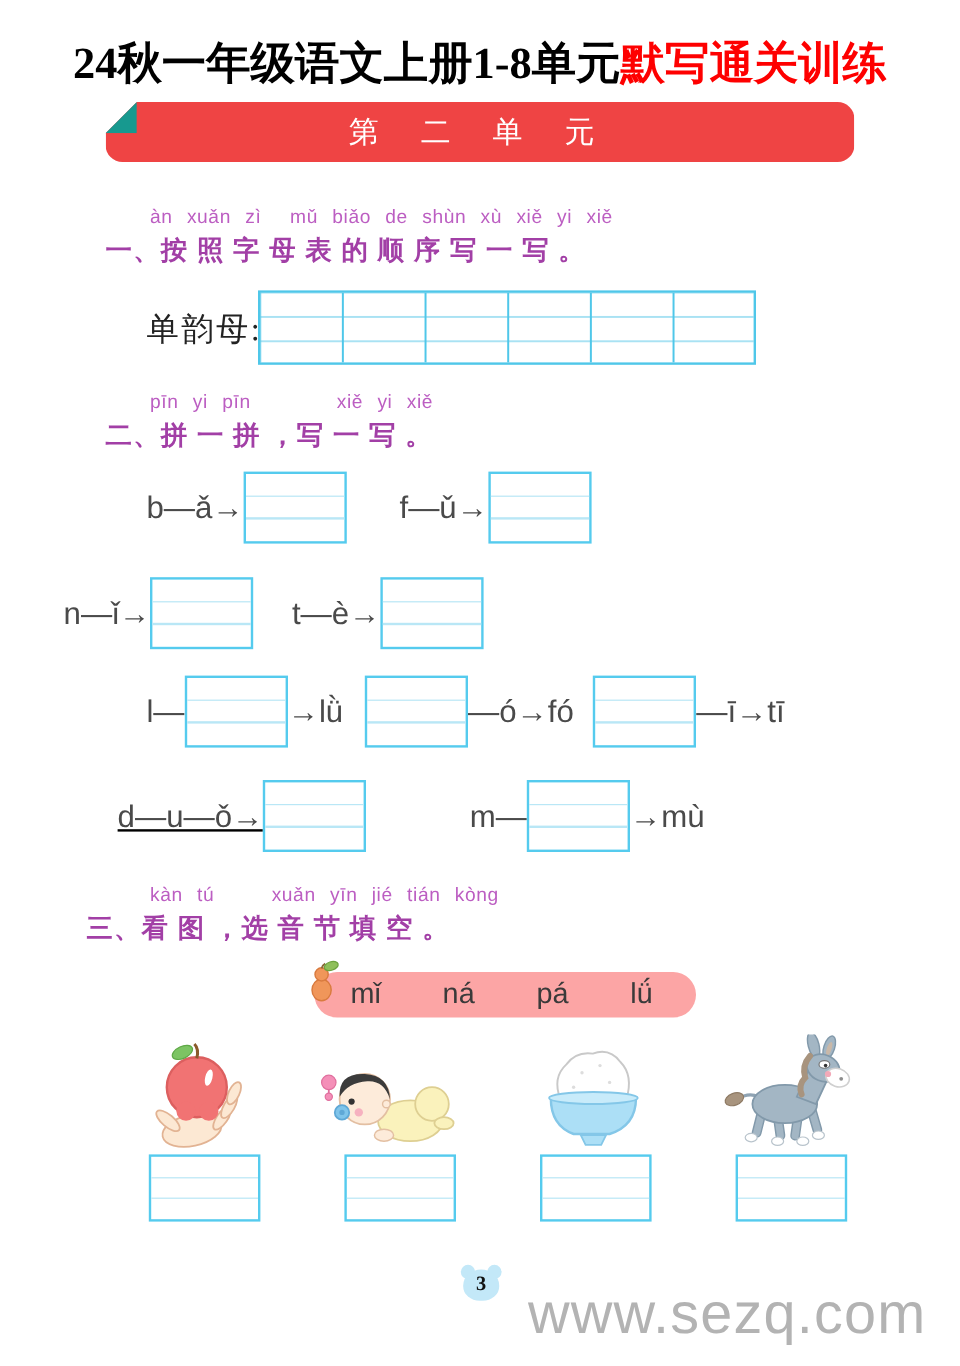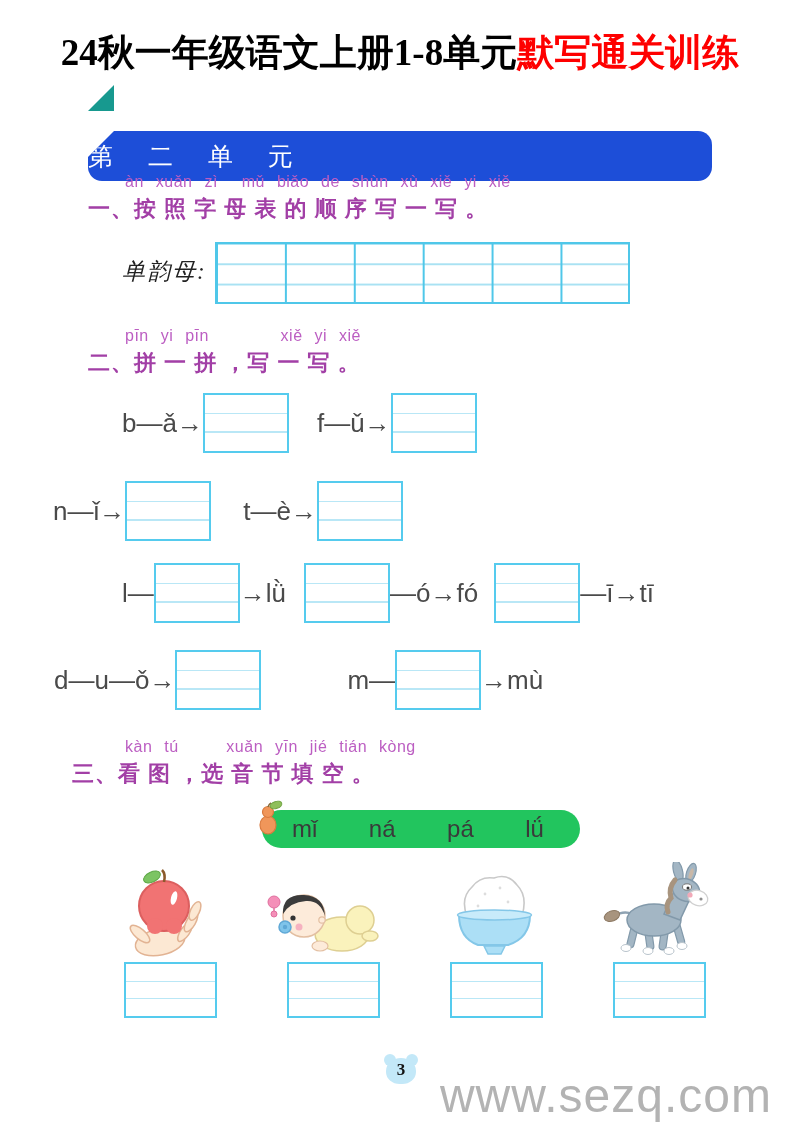--- a/index.html
+++ b/index.html
@@ -6,51 +6,51 @@
   body { background:#ffffff; font-family:"Liberation Sans", sans-serif; }
   .page { position:relative; width:800px; height:1138px; background:#ffffff; overflow:hidden; margin:0 auto; }
 
   
   .title { position:absolute; top:28px; left:0; width:800px; text-align:center;
            font-family:"Liberation Serif", serif; font-weight:bold; font-size:37px; color:#000; letter-spacing:0px; }
   .title .red { color:#fe0000; }
 
   
   .banner { position:absolute; left:88px; top:85px; width:624px; height:50px;
-            background:#1d4ed8; border-radius:14px;
+            background:#ef4444; border-radius:14px;
             clip-path: polygon(26px 0, 100% 0, 100% 100%, 0 100%, 0 26px);
-            line-height:50px; font-size:25px; color:#ffffff; letter-spacing:14px;margin-top:46px; }
+            text-align:center; line-height:50px; font-size:25px; color:#ffffff; letter-spacing:14px; }
   .banner-fold { position:absolute; left:88px; top:85px; width:26px; height:26px; }
 
   
   .pinyin-line { position:absolute; white-space:pre; font-size:16px; color:#bc5ec2; word-spacing:7px; letter-spacing:0.5px; }
   .heading { position:absolute; font-size:22px; font-weight:bold; color:#a23fa6; letter-spacing:1px; white-space:pre; }
 
   
   .vowel-label { position:absolute; left:122px; top:256px; font-family:"Liberation Serif", serif;
-                 font-size:23px; color:#222; letter-spacing:2px;font-style:italic; }
+                 font-size:27px; color:#222; letter-spacing:2px; }
   .vowel-grid { position:absolute; left:215px; top:242px; width:415px; height:62px;
                 border:2px solid #4fc7e9; background:#ffffff;
                 background-image:
                   linear-gradient(90deg, #4fc7e9 1.5px, transparent 1.5px),
                   linear-gradient(#a9e2f3 1.5px, transparent 1.5px);
                 background-size:68.9px 20.3px; background-position:-1px -1px; }
 
   
   .plbox { position:relative; width:86px; height:60px; border:2px solid #55cbee; background:#fff; flex:none; }
   .plbox::before, .plbox::after { content:""; position:absolute; left:0; right:0; height:1.5px; background:#b9e7f6; }
   .plbox::before { top:32%; }
   .plbox::after  { top:65%; }
 
   .combo-row { position:absolute; left:0; width:800px; display:flex; align-items:center; }
   .combo { display:flex; align-items:center;justify-content:flex-end; }
   .combo-text { font-size:26px; color:#4a4a4a; white-space:pre; }
 
   
-  .word-bank { position:absolute; left:262px; top:810px; width:318px; height:38px; background:#22c55e;
+  .word-bank { position:absolute; left:262px; top:810px; width:318px; height:38px; background:#fca5a5;
                border-radius:19px; display:flex; align-items:center; justify-content:space-between;
                padding:0 36px 0 30px; }
   .word-bank .word { font-size:24px; color:#3a3a3a; }
   .gourd { position:absolute; left:-6px; top:-10px; }
 
   .pic { position:absolute; }
   .ans-box { position:absolute; top:962px; width:93px; height:56px; border:2px solid #55cbee; background:#fff; }
   .ans-box::before, .ans-box::after { content:""; position:absolute; left:0; right:0; height:1.5px; background:#b9e7f6; }
   .ans-box::before { top:32%; }
   .ans-box::after  { top:65%; }
@@ -83,21 +83,21 @@
 
   <div class="pinyin-line" style="left:125px; top:327px;">pīn yi pīn      xiě yi xiě</div>
   <div class="heading" style="left:88px; top:348px;">二、拼 一 拼 ，写 一 写 。</div>
 
   <div class="combo-row" style="top:393px;">
     <div class="combo" style="margin-left:122px;">
       <span class="combo-text">b—ǎ→</span>
       <div class="plbox"></div>
       <span class="combo-text"></span>
     </div>
-    <div class="combo" style="margin-left:28px;">
+    <div class="combo" style="margin-left:44px;">
       <span class="combo-text">f—ǔ→</span>
       <div class="plbox"></div>
       <span class="combo-text"></span>
     </div>
   </div>
 
   <div class="combo-row" style="top:481px;">
     <div class="combo" style="margin-left:53px;">
       <span class="combo-text">n—ǐ→</span>
       <div class="plbox"></div>
@@ -122,21 +122,21 @@
       <span class="combo-text">—ó→fó</span>
     </div>
     <div class="combo" style="margin-left:16px;">
       <span class="combo-text"></span>
       <div class="plbox"></div>
       <span class="combo-text">—ī→tī</span>
     </div>
   </div>
 
   <div class="combo-row" style="top:650px;">
-    <div class="combo" style="margin-left:54px;">
+    <div class="combo" style="margin-left:98px;text-decoration:underline;">
       <span class="combo-text">d—u—ǒ→</span>
       <div class="plbox"></div>
       <span class="combo-text"></span>
     </div>
     <div class="combo" style="margin-left:86px;">
       <span class="combo-text">m—</span>
       <div class="plbox"></div>
       <span class="combo-text">→mù</span>
     </div>
   </div>

